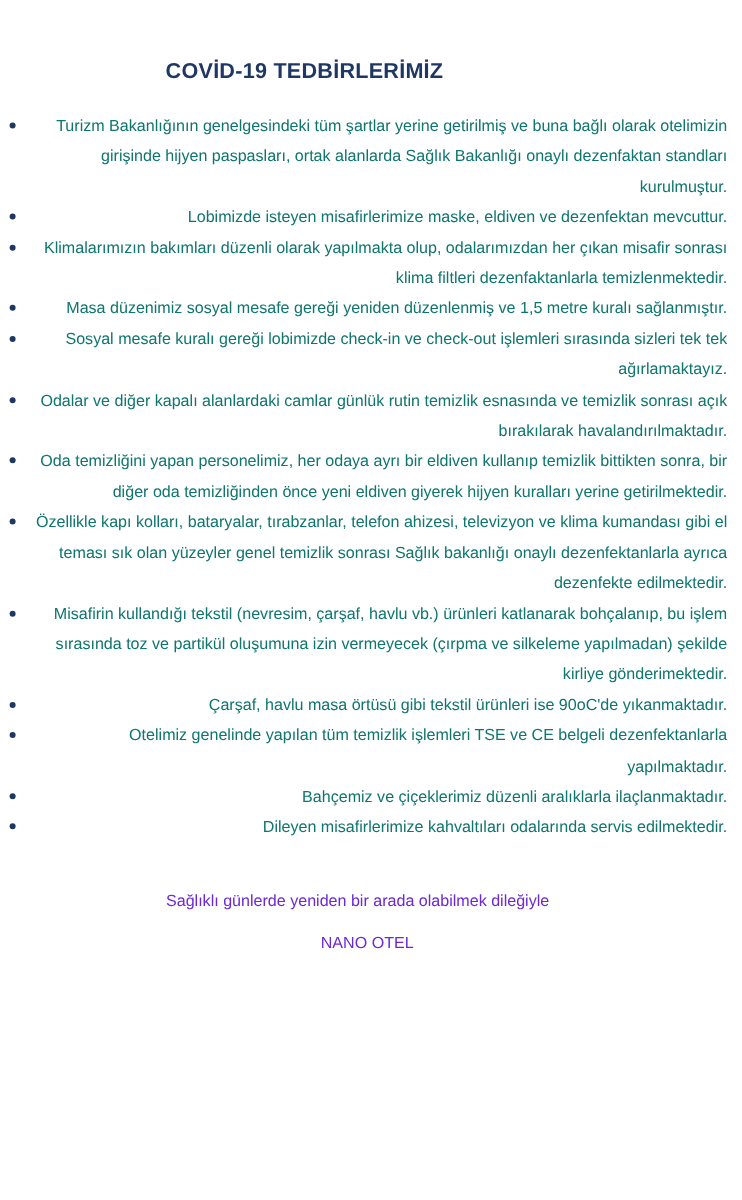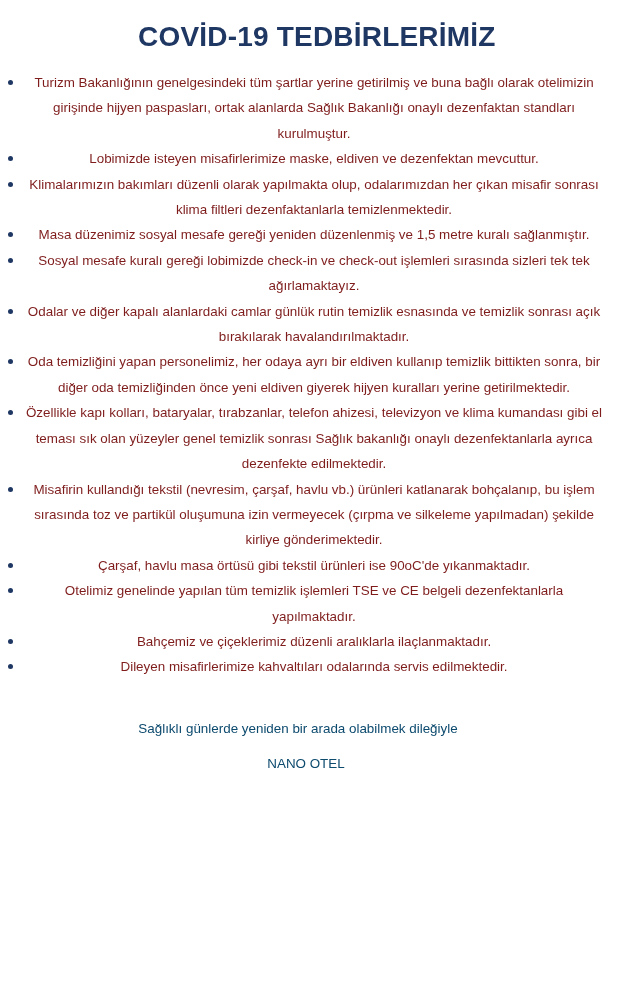--- a/index.html
+++ b/index.html
@@ -18,62 +18,62 @@
   .page {
     position: relative;
     width: 618px;
     height: 1000px;
     background: #ffffff;
     box-sizing: border-box;
   }
 
   .doc-title {
     margin: 0;
-    padding-top: 24px;
+    padding-top: 46px;
     padding-left: 138px;
     font-family: "Liberation Sans Narrow", "Liberation Sans", sans-serif;
-    font-size: 28px;
+    font-size: 18px;
     font-weight: bold;
     letter-spacing: 0.2px;
     color: #1f3763;
     line-height: 26px;
     white-space: nowrap;
   }
 
   .measures-list {
     list-style: none;
     margin: 0;
     padding: 0;
     padding-top: 20px;
   }
 
   .measure-item {
     position: relative;
     margin: 0;
     padding: 0 12px 0 22px;
     font-size: 13.4px;
     line-height: 25.4px;
-    color: #7f1d1d;
-    text-align: center;
+    color: #0f766e;
+    text-align: right;
   }
 
   .measure-bullet {
     position: absolute;
     left: 8px;
     top: 10px;
     width: 5px;
     height: 5px;
     border-radius: 50%;
     background: #1f3763;
   }
 
   .closing-block {
     padding-top: 36px;
     text-align: center;
-    color: #0c4a6e;
+    color: #6d28d9;
   }
 
   .closing-wish {
     font-size: 13.4px;
     line-height: 25px;
     padding-right: 22px;
   }
 
   .signature {
     padding-top: 14px;

